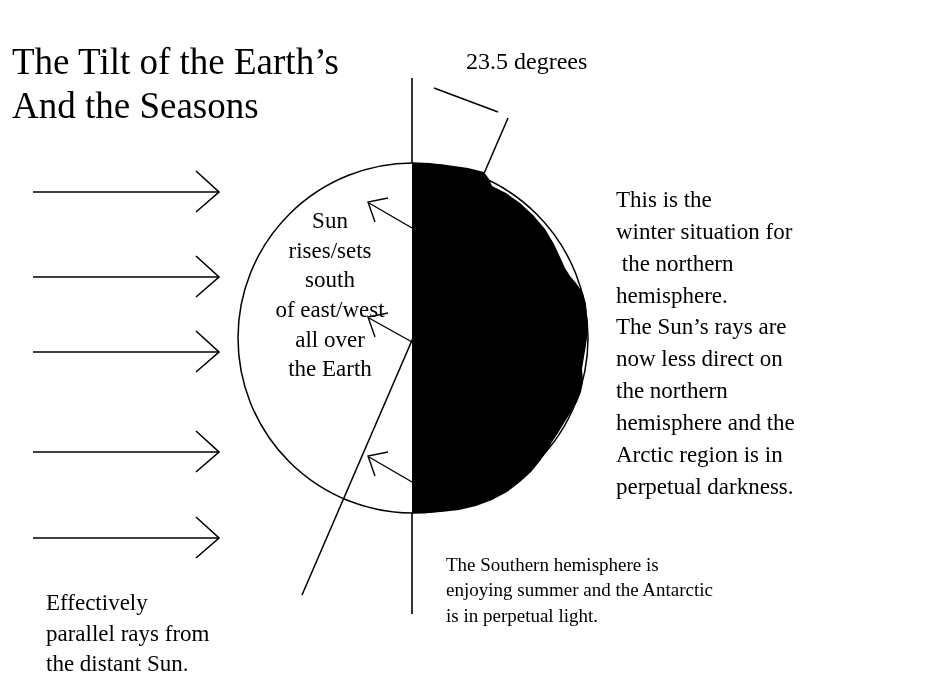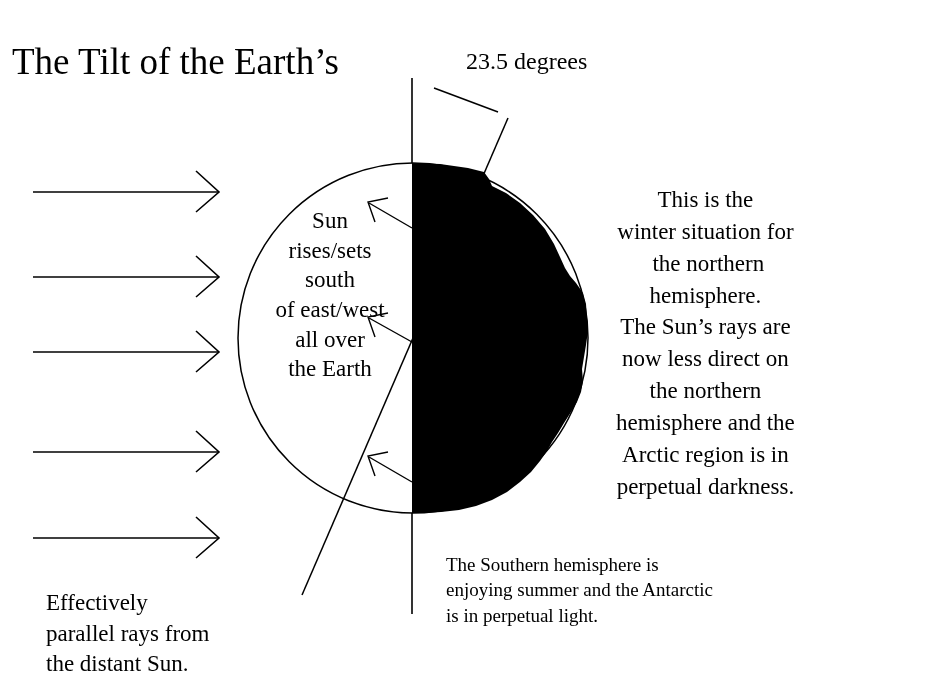--- a/index.html
+++ b/index.html
@@ -37,21 +37,20 @@
     left: 716px;
     top: 53px;
     font-size: 24px;
     line-height: 1.2;
   }
   #winter-note {
     left: 616px;
     top: 184px;
     font-size: 23px;
     line-height: 1.385;
-    text-align: center;
   }
   #southern-note {
     left: 446px;
     top: 552px;
     font-size: 19px;
     line-height: 1.33;
   }
   #rays-note {
     left: 46px;
     top: 588px;
@@ -131,21 +130,21 @@
     <g>
       <line x1="412" y1="342" x2="369" y2="318" stroke="#000" stroke-width="1.4"></line>
       <polyline points="388,313 368,317 375,337" fill="none" stroke="#000" stroke-width="1.4"></polyline>
     </g>
     <g>
       <line x1="412" y1="482" x2="369" y2="457" stroke="#000" stroke-width="1.4"></line>
       <polyline points="388,452 368,456 375,476" fill="none" stroke="#000" stroke-width="1.4"></polyline>
     </g>
   </svg>
 
-  <div class="txt" id="title"><span>The Tilt of the Earth’s</span><br></div>
+  <div class="txt" id="title"><span>The Tilt of the Earth’s</span><br><span>And the Seasons</span></div>
 
   <div class="txt" id="degrees-label">23.5 degrees</div>
 
 
   <div id="globe-note">Sun
 rises/sets
 south
 of east/west
 all over
 the Earth</div>

